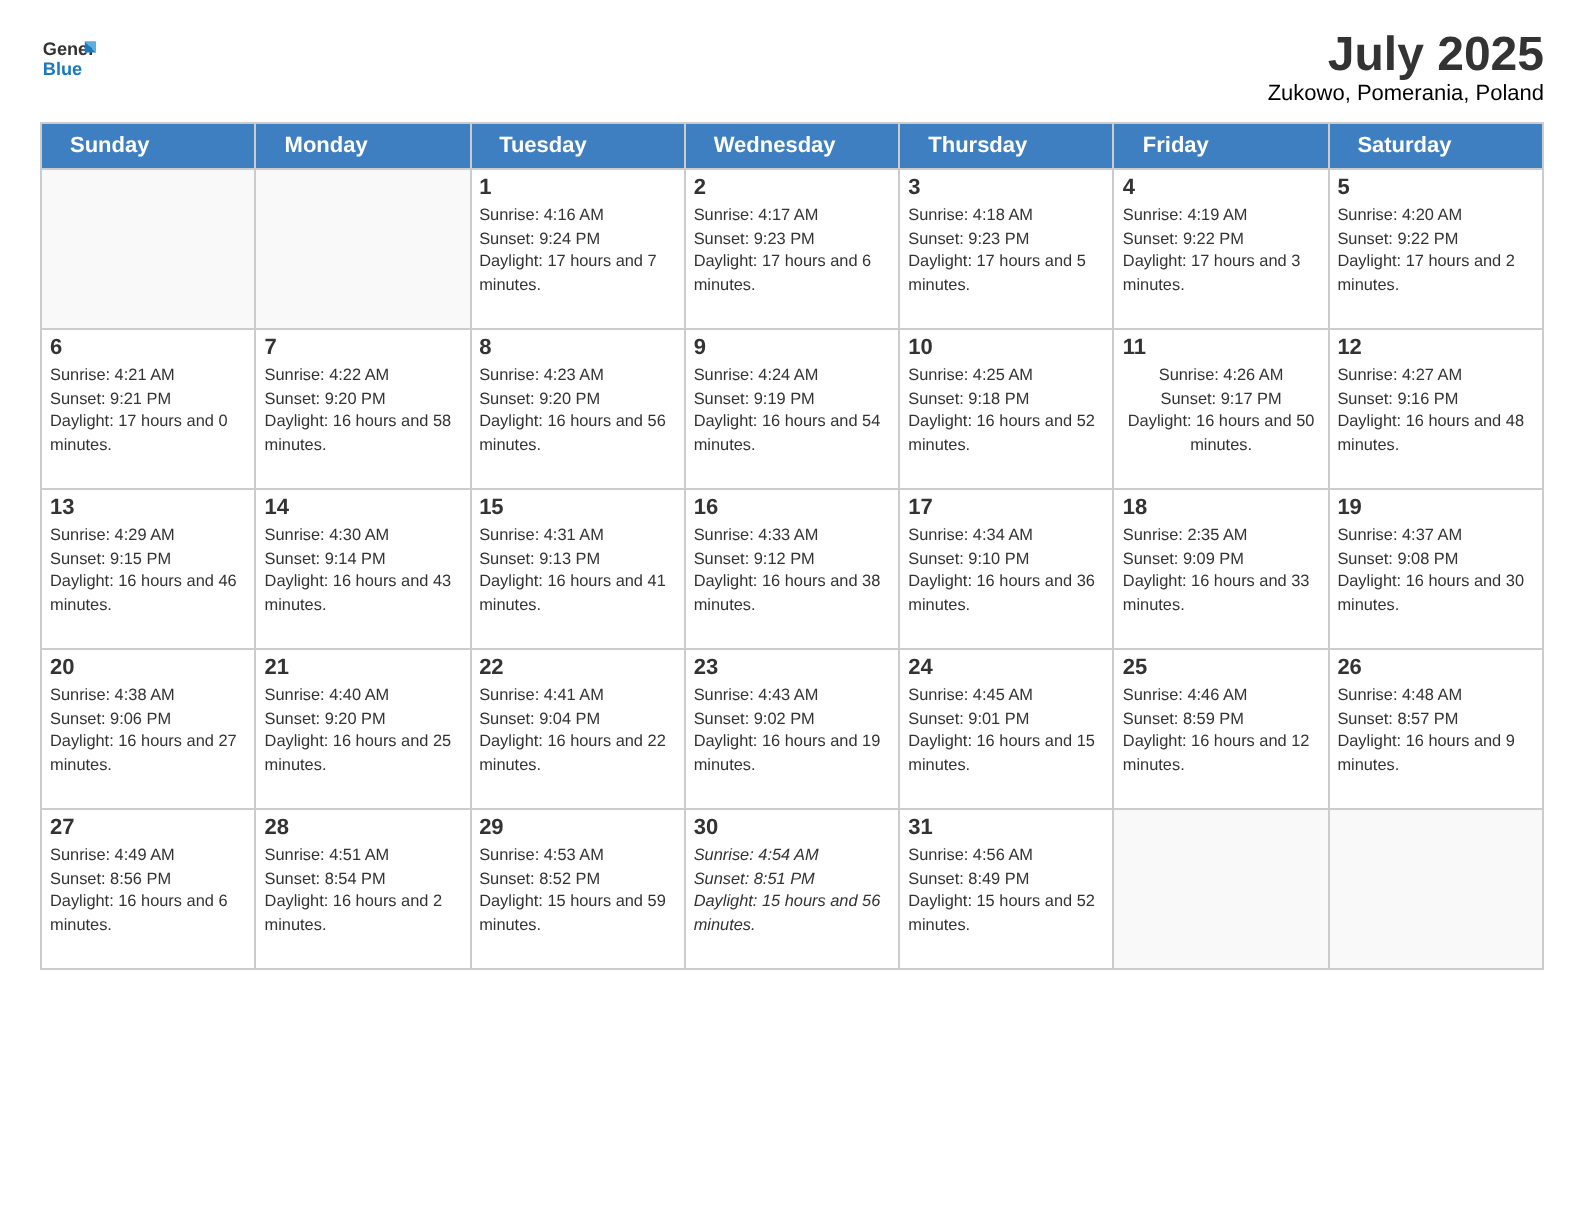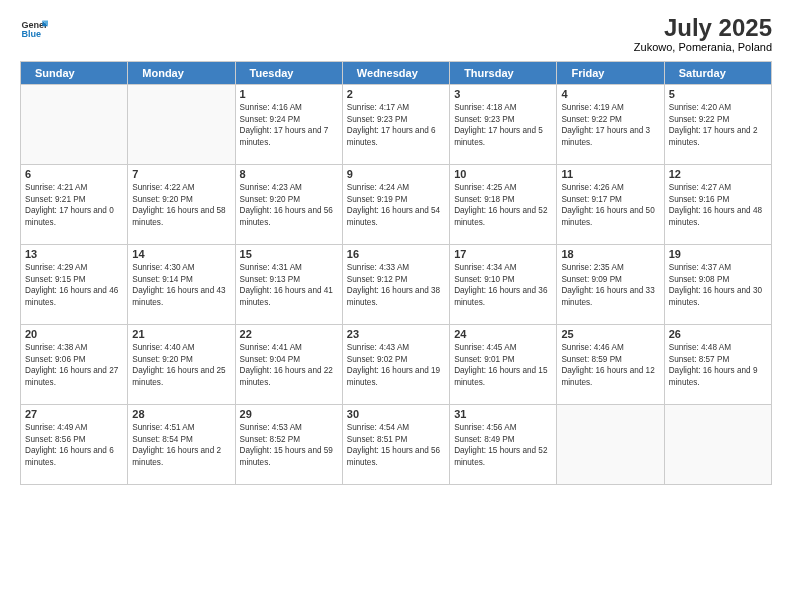--- a/index.html
+++ b/index.html
@@ -173,21 +173,21 @@
 Daylight: 16 hours and 54 minutes.</div>
           </td>
           <td>
             <span class="day-number">10</span>
             <div class="day-info" style="white-space: pre-line;">Sunrise: 4:25 AM
 Sunset: 9:18 PM
 Daylight: 16 hours and 52 minutes.</div>
           </td>
           <td>
             <span class="day-number">11</span>
-            <div class="day-info" style="white-space: pre-line;">Sunrise: 4:26 AM
+            <div class="day-info" style="white-space: pre-line; text-align: center;">Sunrise: 4:26 AM
 Sunset: 9:17 PM
 Daylight: 16 hours and 50 minutes.</div>
           </td>
           <td>
             <span class="day-number">12</span>
             <div class="day-info" style="white-space: pre-line;">Sunrise: 4:27 AM
 Sunset: 9:16 PM
 Daylight: 16 hours and 48 minutes.</div>
           </td>
         </tr>
@@ -293,21 +293,21 @@
 Daylight: 16 hours and 2 minutes.</div>
           </td>
           <td>
             <span class="day-number">29</span>
             <div class="day-info" style="white-space: pre-line;">Sunrise: 4:53 AM
 Sunset: 8:52 PM
 Daylight: 15 hours and 59 minutes.</div>
           </td>
           <td>
             <span class="day-number">30</span>
-            <div class="day-info" style="white-space: pre-line;">Sunrise: 4:54 AM
+            <div class="day-info" style="white-space: pre-line; font-style: italic;">Sunrise: 4:54 AM
 Sunset: 8:51 PM
 Daylight: 15 hours and 56 minutes.</div>
           </td>
           <td>
             <span class="day-number">31</span>
             <div class="day-info" style="white-space: pre-line;">Sunrise: 4:56 AM
 Sunset: 8:49 PM
 Daylight: 15 hours and 52 minutes.</div>
           </td>
           <td class="empty"></td>

